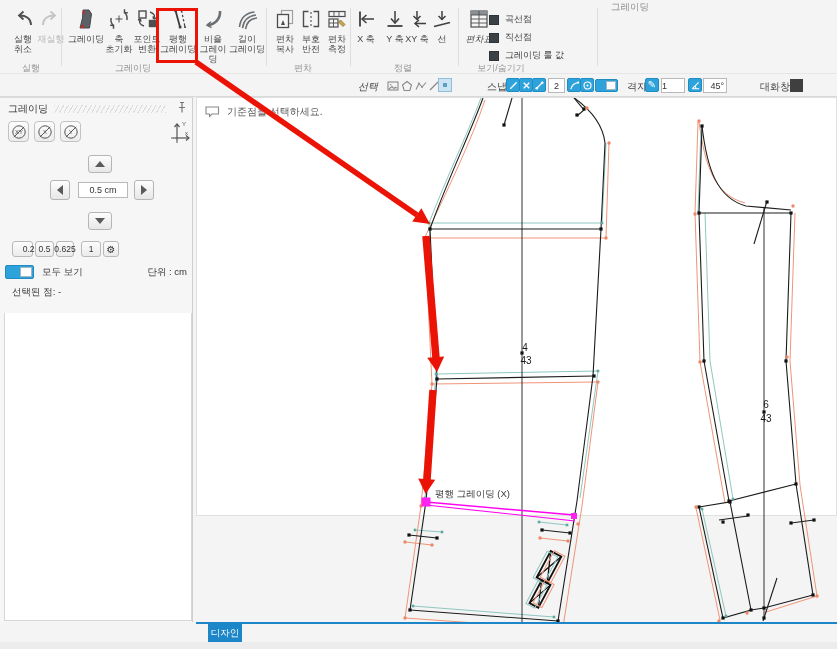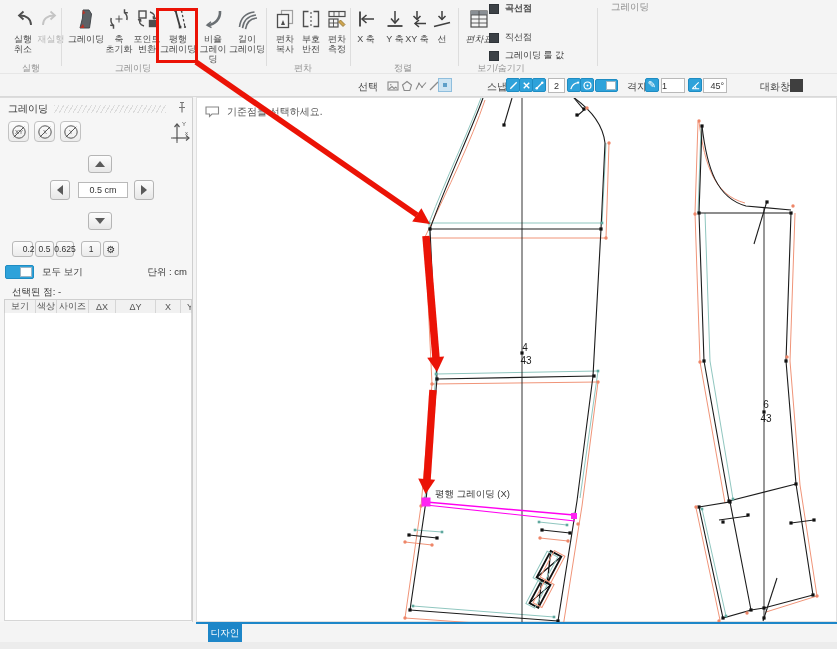--- a/index.html
+++ b/index.html
@@ -39,21 +39,21 @@
   .navbtn { position:absolute; border:1px solid #b5b5b5; border-radius:3px; background:linear-gradient(#fdfdfd,#e7e7e7); display:flex; align-items:center; justify-content:center; }
   .preset { position:absolute; top:143px; height:16px; border:1px solid #b9b9b9; border-radius:3px; background:linear-gradient(#fcfcfc,#ebebeb); font-size:8.5px; color:#333; display:flex; align-items:center; justify-content:center; font-family:inherit; }
   .sb-toggle { position:absolute; left:5px; top:167px; width:29px; height:14px; background:#2ea2da; border:1px solid #1f8cc2; border-radius:2px; }
   .sb-toggle .knob { position:absolute; right:1px; top:1px; width:12px; height:10px; background:#fff; border:1px solid #9fb6c4; }
   .sb-text { position:absolute; font-size:9.5px; color:#333; }
   .sb-table-head { position:absolute; left:4px; top:201px; width:188px; height:15px; display:flex; background:#f1f1f1; border:1px solid #cfcfcf; overflow:hidden; }
   .sb-table-head .cell { border-right:1px solid #d6d6d6; font-size:9px; color:#555; display:flex; align-items:center; justify-content:center; flex:none; }
   .sb-table-body { position:absolute; left:4px; top:215px; width:188px; height:308px; background:#fff; border:1px solid #d6d6d6; border-top:none; }
 
   
-  .canvas { position:absolute; left:196px; top:97px; width:641px; height:525px; background:#fff; border:1px solid #e0e0e0; }
+  .canvas { position:absolute; left:196px; top:97px; width:641px; height:419px; background:#fff; border:1px solid #e0e0e0; }
   .hint { position:absolute; left:8px; top:7px; display:flex; align-items:center; gap:7px; font-size:10px; color:#555; }
   .pattern-svg { position:absolute; left:0; top:0; }
 
   
   .tabline { position:absolute; left:196px; top:622px; width:641px; height:2px; background:#1d86c8; }
   .tab-design { position:absolute; left:208px; top:624px; width:34px; height:18px; background:#1d86c8; color:#fff; font-size:9.5px; display:flex; align-items:center; justify-content:center; }
   .bottom-strip { position:absolute; left:0; top:642px; width:837px; height:7px; background:#ececec; }
 
   .overlay { position:absolute; left:0; top:0; z-index:50; pointer-events:none; }
 </style>
@@ -215,38 +215,38 @@
     <div class="vsep" style="left:458px;"></div>
 
     <div class="rbtn" style="left:462px;width:34px;font-style:italic;">
       <svg width="24" height="24" viewBox="0 0 24 24" fill="none" stroke="#4e4e4e" stroke-width="1.2">
         <rect x="4" y="4" width="16" height="16"></rect>
         <rect x="4" y="4" width="16" height="4" fill="#8a8f94" stroke="none"></rect>
         <path d="M4,8 h16 M4,12 h16 M4,16 h16 M12,4 v16" stroke-width="0.9"></path>
       </svg>
       <span>편차표</span>
     </div>
-    <div class="vcheck" style="top:2px;font-weight:bold;">
+    <div class="vcheck" style="top:13px;">
       <span class="sq"></span>
       <span class="lbl">곡선점</span>
     </div>
     <div class="vcheck" style="top:31px;">
       <span class="sq"></span>
       <span class="lbl">직선점</span>
     </div>
     <div class="vcheck" style="top:49px;">
       <span class="sq"></span>
       <span class="lbl">그레이딩 룰 값</span>
     </div>
     <div class="glabel" style="left:501px;">보기/숨기기</div>
     <div class="vsep" style="left:597px;"></div>
   </div>
 
   <div class="toolbar2">
-    <span class="t2label" style="left:358px;">선택</span>
+    <span class="t2label" style="left:358px;font-style:italic;">선택</span>
     <span class="graybtn" style="left:386px;">
       <svg width="12" height="12" viewBox="0 0 12 12" fill="none" stroke="#8a8a8a" stroke-width="1.1">
         <rect x="1" y="2" width="10" height="8"></rect>
           <circle cx="3.8" cy="4.8" r="0.8" fill="#8a8a8a" stroke="none"></circle>
           <path d="M2,9 L5,6.5 L7,8.5 L8.7,7.2 L10,8.4"></path>
       </svg>
     </span>
     <span class="graybtn" style="left:400px;">
       <svg width="12" height="12" viewBox="0 0 12 12" fill="none" stroke="#8a8a8a" stroke-width="1.1">
         <path d="M6,1.5 L10.5,5 L8.8,10.5 L3.2,10.5 L1.5,5 Z"></path>
@@ -387,29 +387,20 @@
         <span>⚙</span>
       </button>
 
     <span class="sb-toggle">
         <span class="knob"></span>
       </span>
     <span class="sb-text" style="left:42px;top:168px;">모두 보기</span>
     <span class="sb-text" style="right:5px;top:168px;text-align:right;">단위 : cm</span>
     <span class="sb-text" style="left:12px;top:188px;">선택된 점: -</span>
 
-    <div class="sb-table-head">
-      <div class="cell" style="width:31px;">보기</div>
-      <div class="cell" style="width:21px;">색상</div>
-      <div class="cell" style="width:32px;">사이즈</div>
-      <div class="cell" style="width:27px;">ΔX</div>
-      <div class="cell" style="width:40px;">ΔY</div>
-      <div class="cell" style="width:25px;">X</div>
-      <div class="cell" style="width:18px;border-right:none;">Y</div>
-    </div>
     <div class="sb-table-body"></div>
   </div>
 
   <div class="canvas">
     <div class="hint">
       <svg width="15" height="12" viewBox="0 0 15 12" fill="none" stroke="#888" stroke-width="1.1">
         <path d="M1,1 H13.5 V8 H7 L4.5,10.5 V8 H1 Z"></path>
       </svg>
       <span>기준점을 선택하세요.</span>
     </div>

